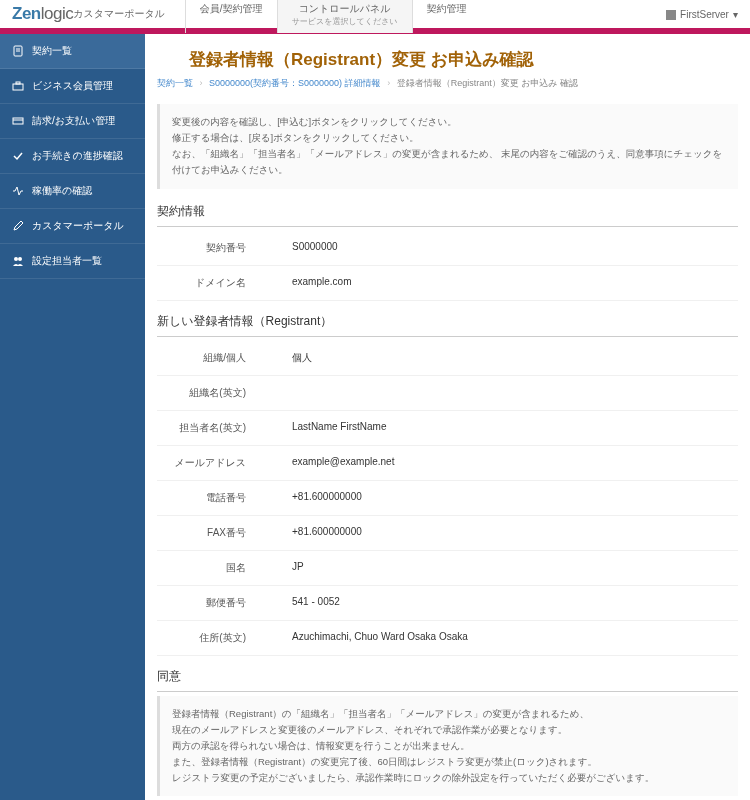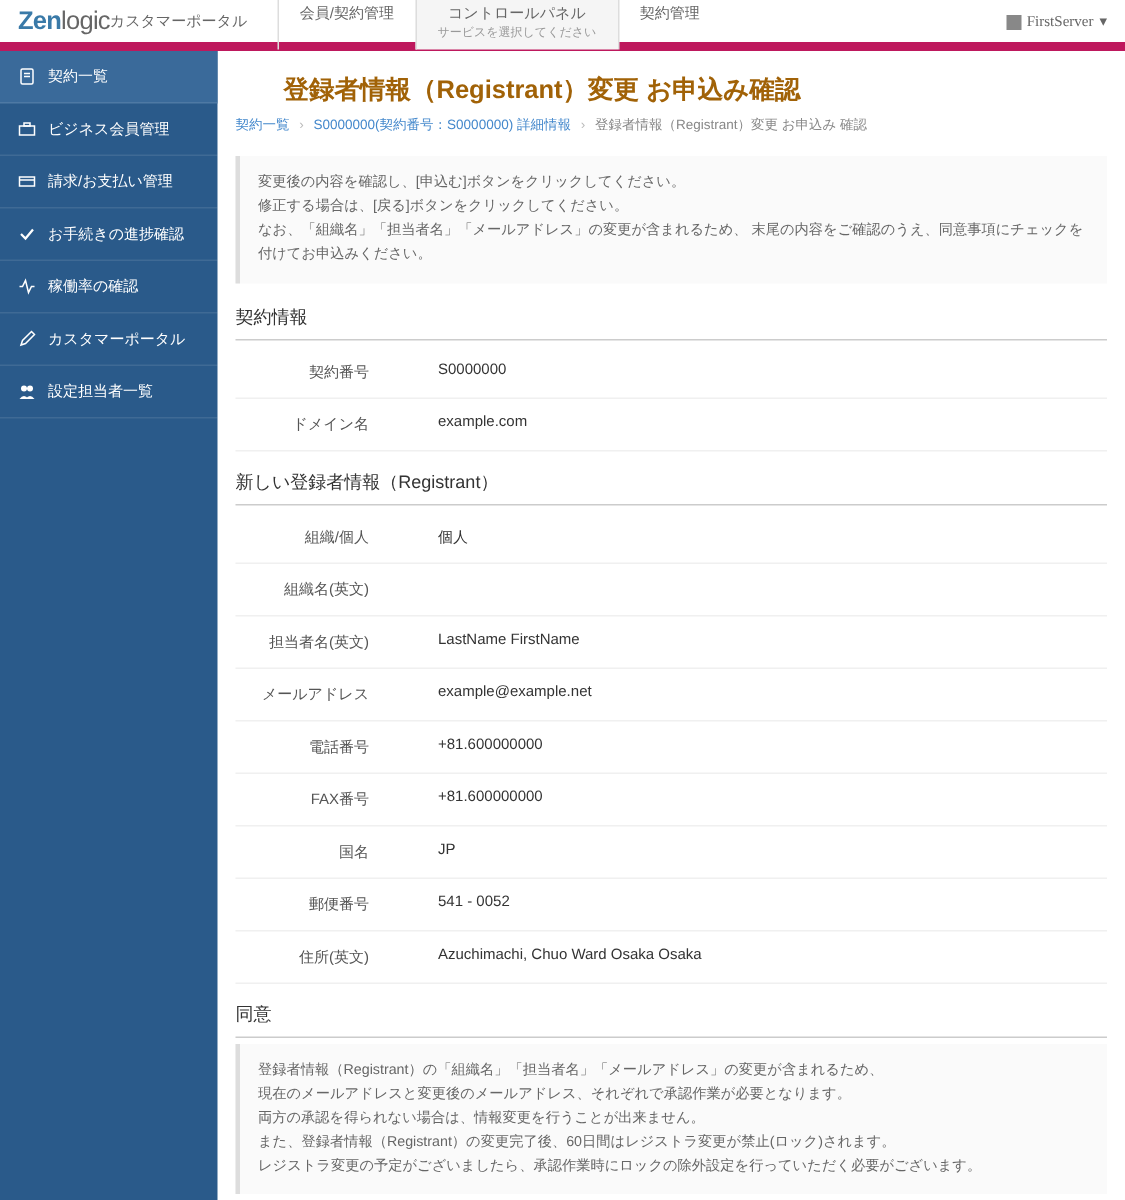--- a/index.html
+++ b/index.html
@@ -6,21 +6,21 @@
     body { font-family: "Hiragino Kaku Gothic Pro", Meiryo, sans-serif; font-size: 11px; color: #333; background: #fff; }
     
     .header { height: 34px; border-bottom: 6px solid #be185d; display: flex; align-items: center; padding: 0 12px; }
     .logo { font-size: 17px; font-weight: 300; color: #666; letter-spacing: -0.5px; }
     .logo b { color: #3a7aa8; font-weight: 600; }
     .portal-name { font-size: 10px; color: #666; margin-left: 0; }
     .header-nav { display: flex; margin-left: 20px; }
     .header-nav-item { padding: 6px 14px; font-size: 10px; color: #666; border-left: 1px solid #ddd; text-align: center; cursor: pointer; }
     .header-nav-item.active { background: #f5f5f5; }
     .header-nav-item small { display: block; font-size: 8px; color: #999; }
-    .header-right { margin-left: auto; font-size: 10px; color: #666; display: flex; align-items: flex-end; gap: 4px; font-family: Liberation Serif, serif; }
+    .header-right { margin-left: auto; font-size: 10px; color: #666; display: flex; align-items: flex-end; gap: 4px; }
     .srv-icon { width: 10px; height: 10px; background: #888; display: inline-block; }
     
     .container { display: flex; }
     .sidebar { width: 145px; background: #2a5a8a; min-height: 762px; }
     .sidebar-item { padding: 10px 12px; color: #fff; font-size: 10px; border-bottom: 1px solid rgba(255,255,255,0.1); cursor: pointer; display: flex; align-items: center; gap: 8px; }
     .sidebar-item.light { background: #3a6a9a; }
     .sidebar-icon { width: 12px; height: 12px; display: inline-flex; }
     
     .main { flex: 1; padding: 14px 12px; }
     .page-title { font-size: 17px; font-weight: bold; color: #a16207; margin-bottom: 6px; margin-left: 32px; }

